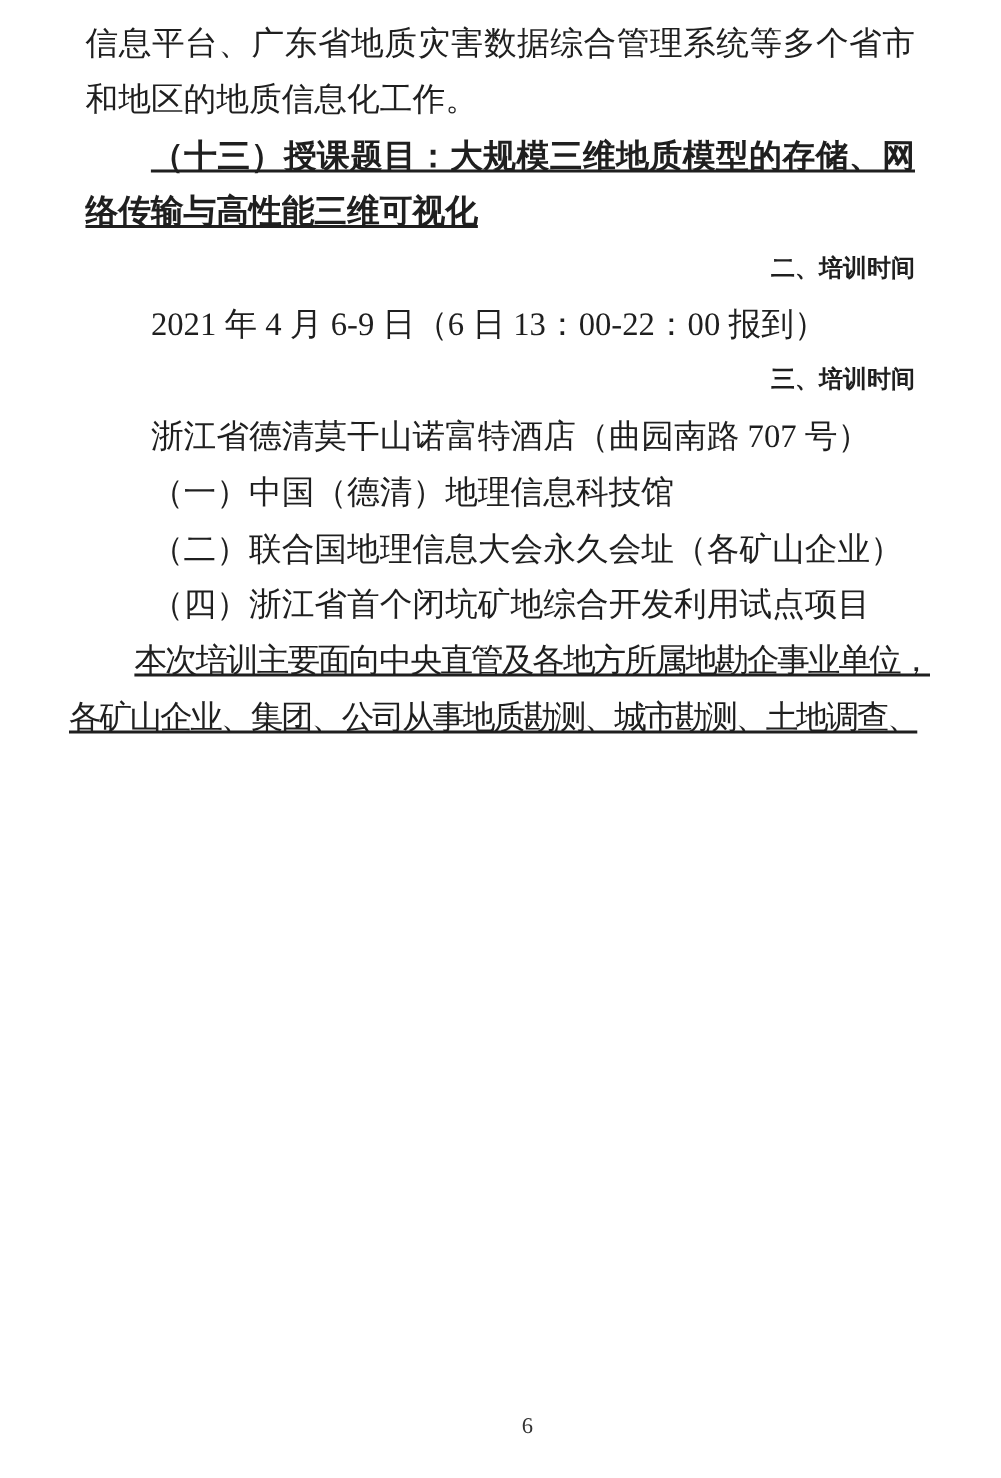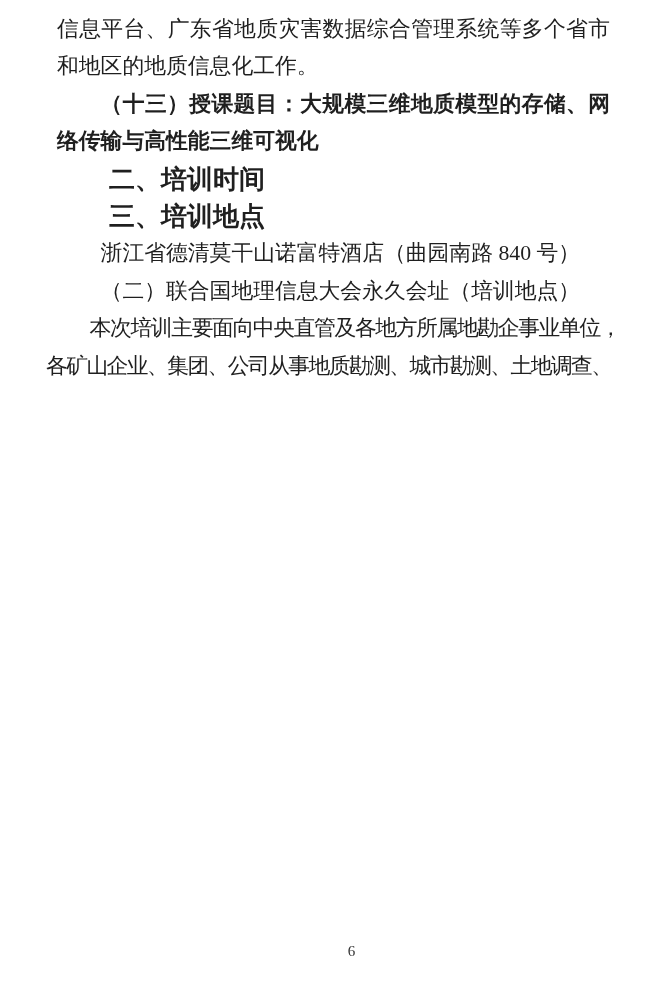--- a/index.html
+++ b/index.html
@@ -28,31 +28,33 @@
   }
   .doc-body p {
     margin: 0;
     padding: 0;
   }
   .blk.indent {
     text-indent: 2em;
   }
   .blk.subtitle {
     font-weight: bold;
+    text-decoration: underline;
   }
   .blk.heading {
     font-family: "Liberation Sans", "DejaVu Sans", sans-serif;
     font-weight: bold;
-    font-size: 26px;
-    text-align: left;
+    font-size: 16px;
+    text-align: right;
   }
   .blk.squeeze {
     letter-spacing: -1.6px;
     margin-left: -11px;
     margin-right: -10px;
+    text-decoration: underline;
   }
   .page-footer {
     position: absolute;
     left: 0;
     right: 0;
     top: 942px;
     text-align: center;
   }
   .page-num {
     font-family: "Liberation Serif", "DejaVu Serif", serif;
@@ -61,21 +63,24 @@
   }
 </style>
 </head>
 <body>
 
 <div class="page">
   <main class="doc-body">
       <p class="blk body">信息平台、广东省地质灾害数据综合管理系统等多个省市和地区的地质信息化工作。</p>
       <p class="blk subtitle indent">（十三）授课题目：大规模三维地质模型的存储、网络传输与高性能三维可视化</p>
       <p class="blk heading indent">二、培训时间</p>
-      <p class="blk heading indent">三、培训地点</p>
-      <p class="blk body indent">浙江省德清莫干山诺富特酒店（曲园南路 840 号）</p>
-      <p class="blk body indent">（二）联合国地理信息大会永久会址（培训地点）</p>
+      <p class="blk body indent">2021 年 4 月 6-9 日（6 日 13：00-22：00 报到）</p>
+      <p class="blk heading indent">三、培训时间</p>
+      <p class="blk body indent">浙江省德清莫干山诺富特酒店（曲园南路 707 号）</p>
+      <p class="blk body indent">（一）中国（德清）地理信息科技馆</p>
+      <p class="blk body indent">（二）联合国地理信息大会永久会址（各矿山企业）</p>
+      <p class="blk body indent">（四）浙江省首个闭坑矿地综合开发利用试点项目</p>
       <p class="blk body indent squeeze">本次培训主要面向中央直管及各地方所属地勘企事业单位，各矿山企业、集团、公司从事地质勘测、城市勘测、土地调查、</p>
     </main>
   <footer class="page-footer">
     <span class="page-num">6</span>
   </footer>
 </div>
 
 </body></html>

